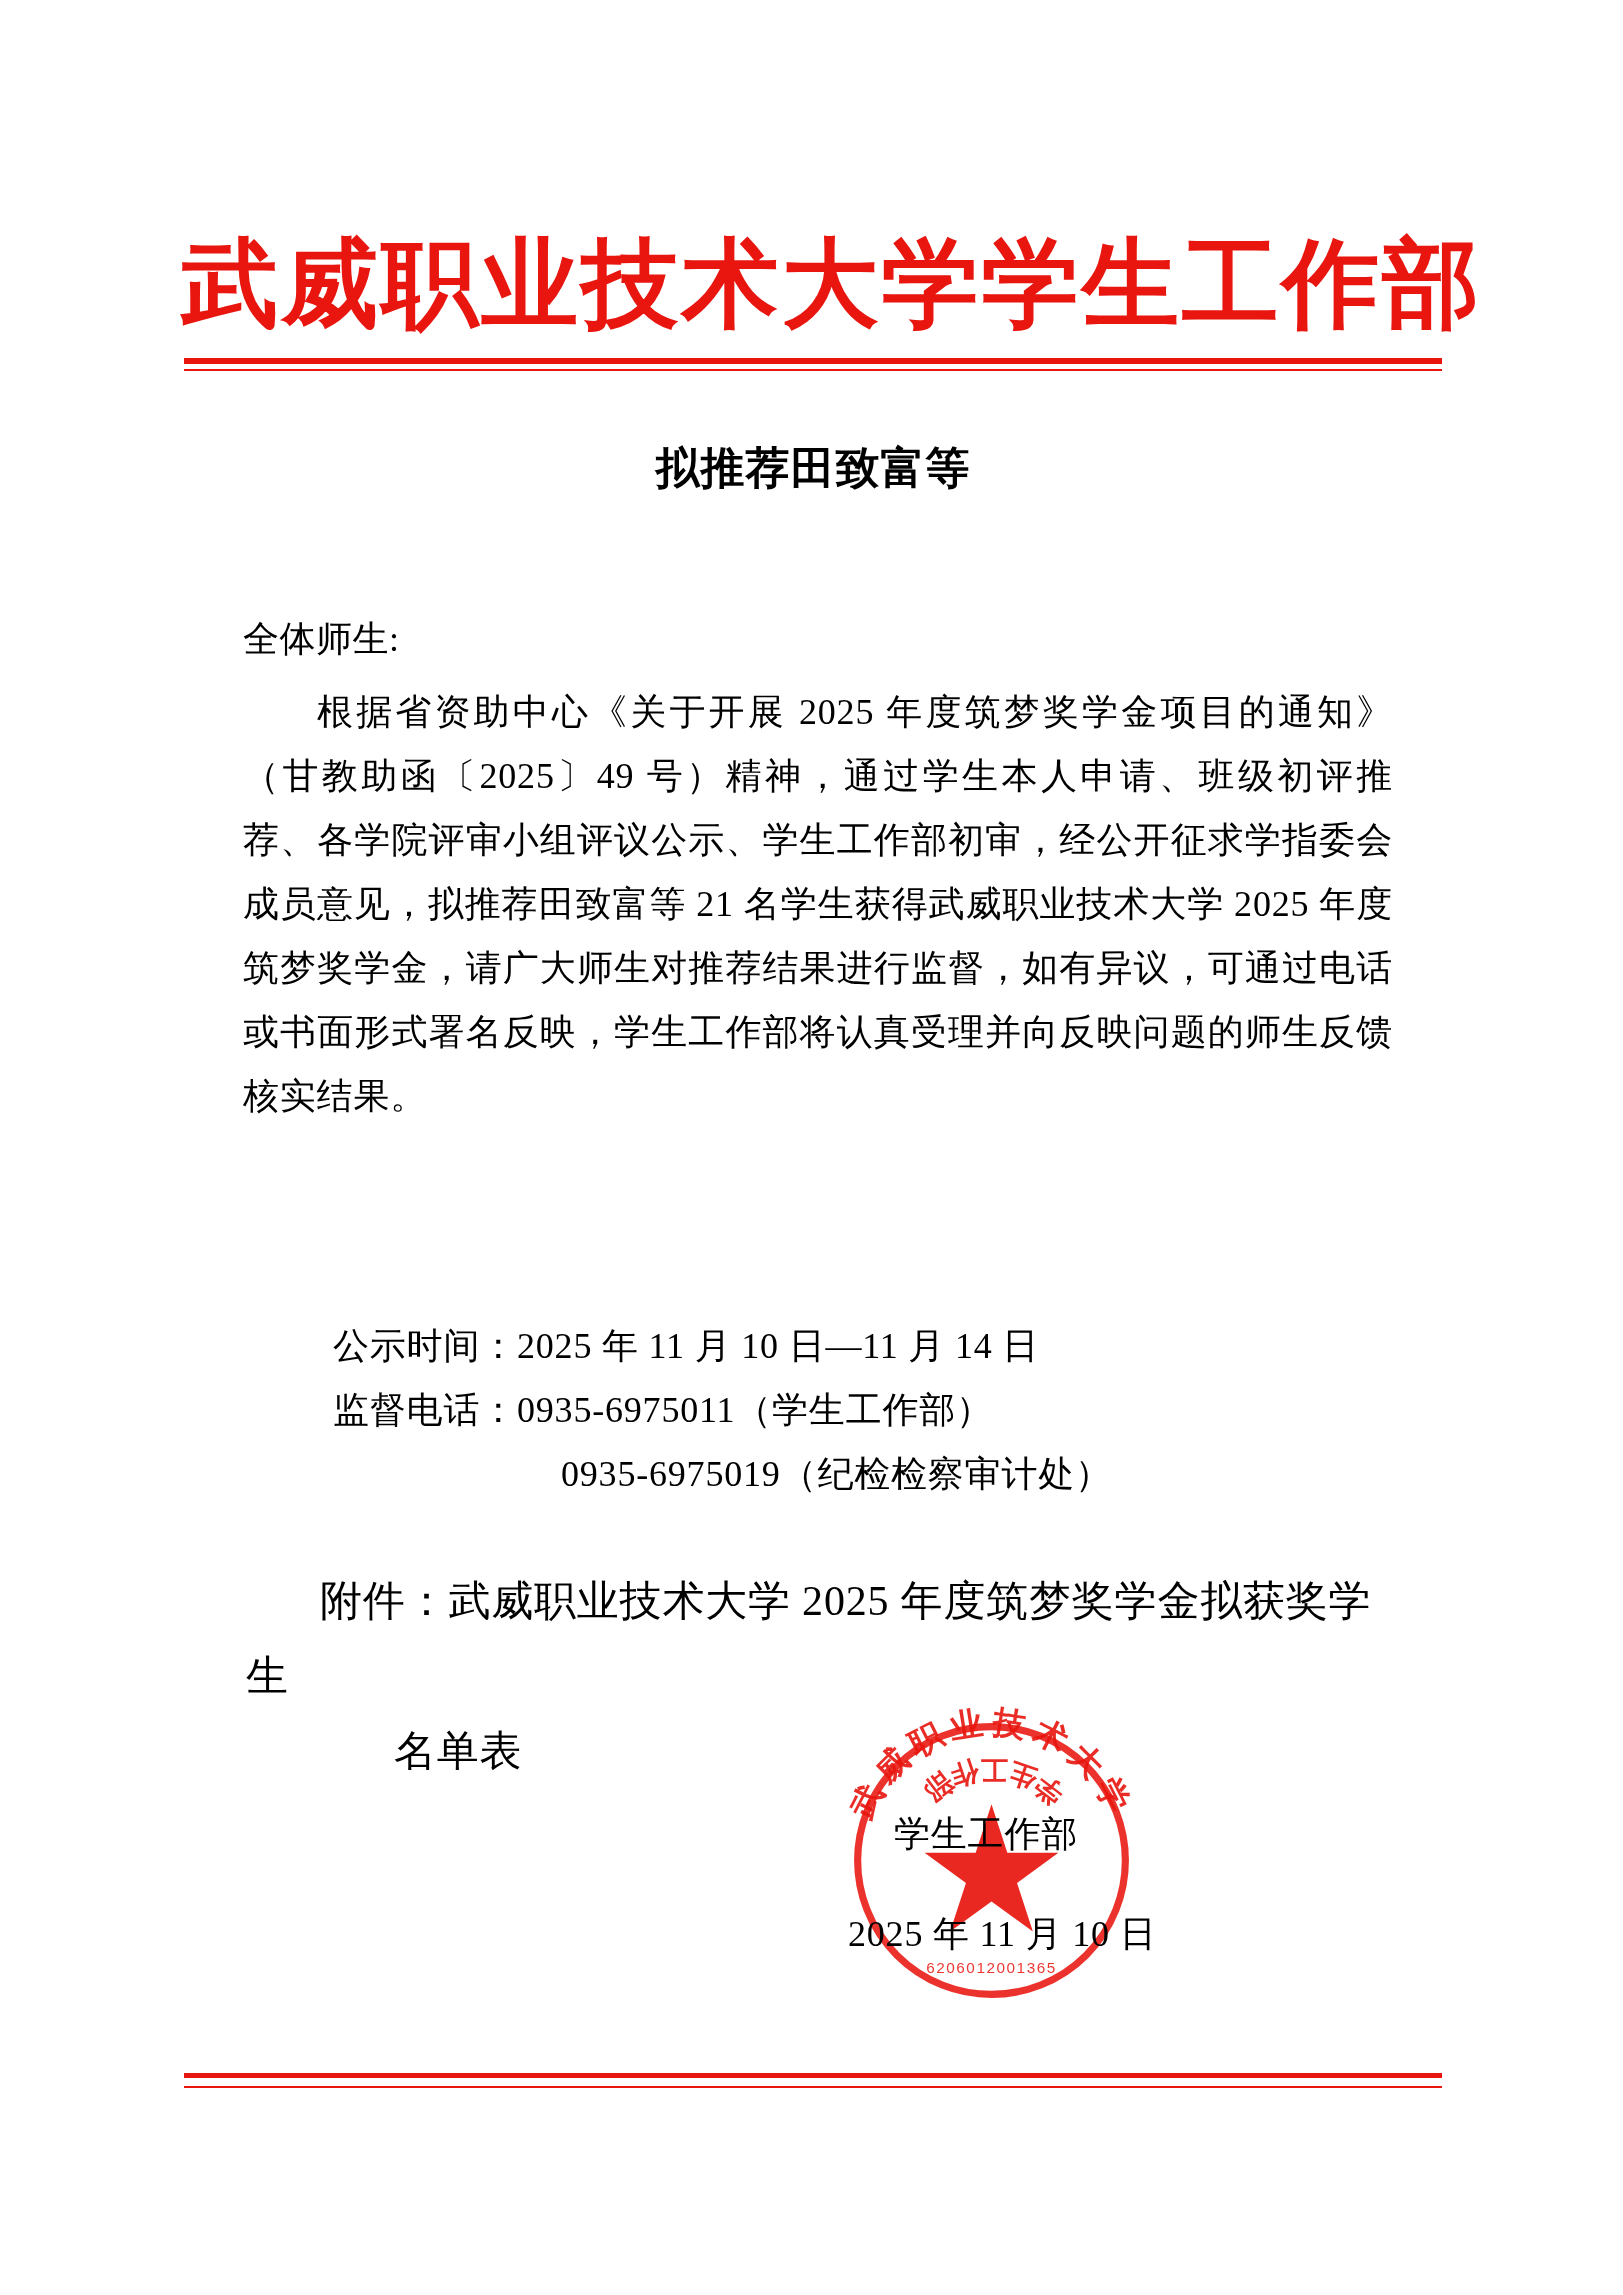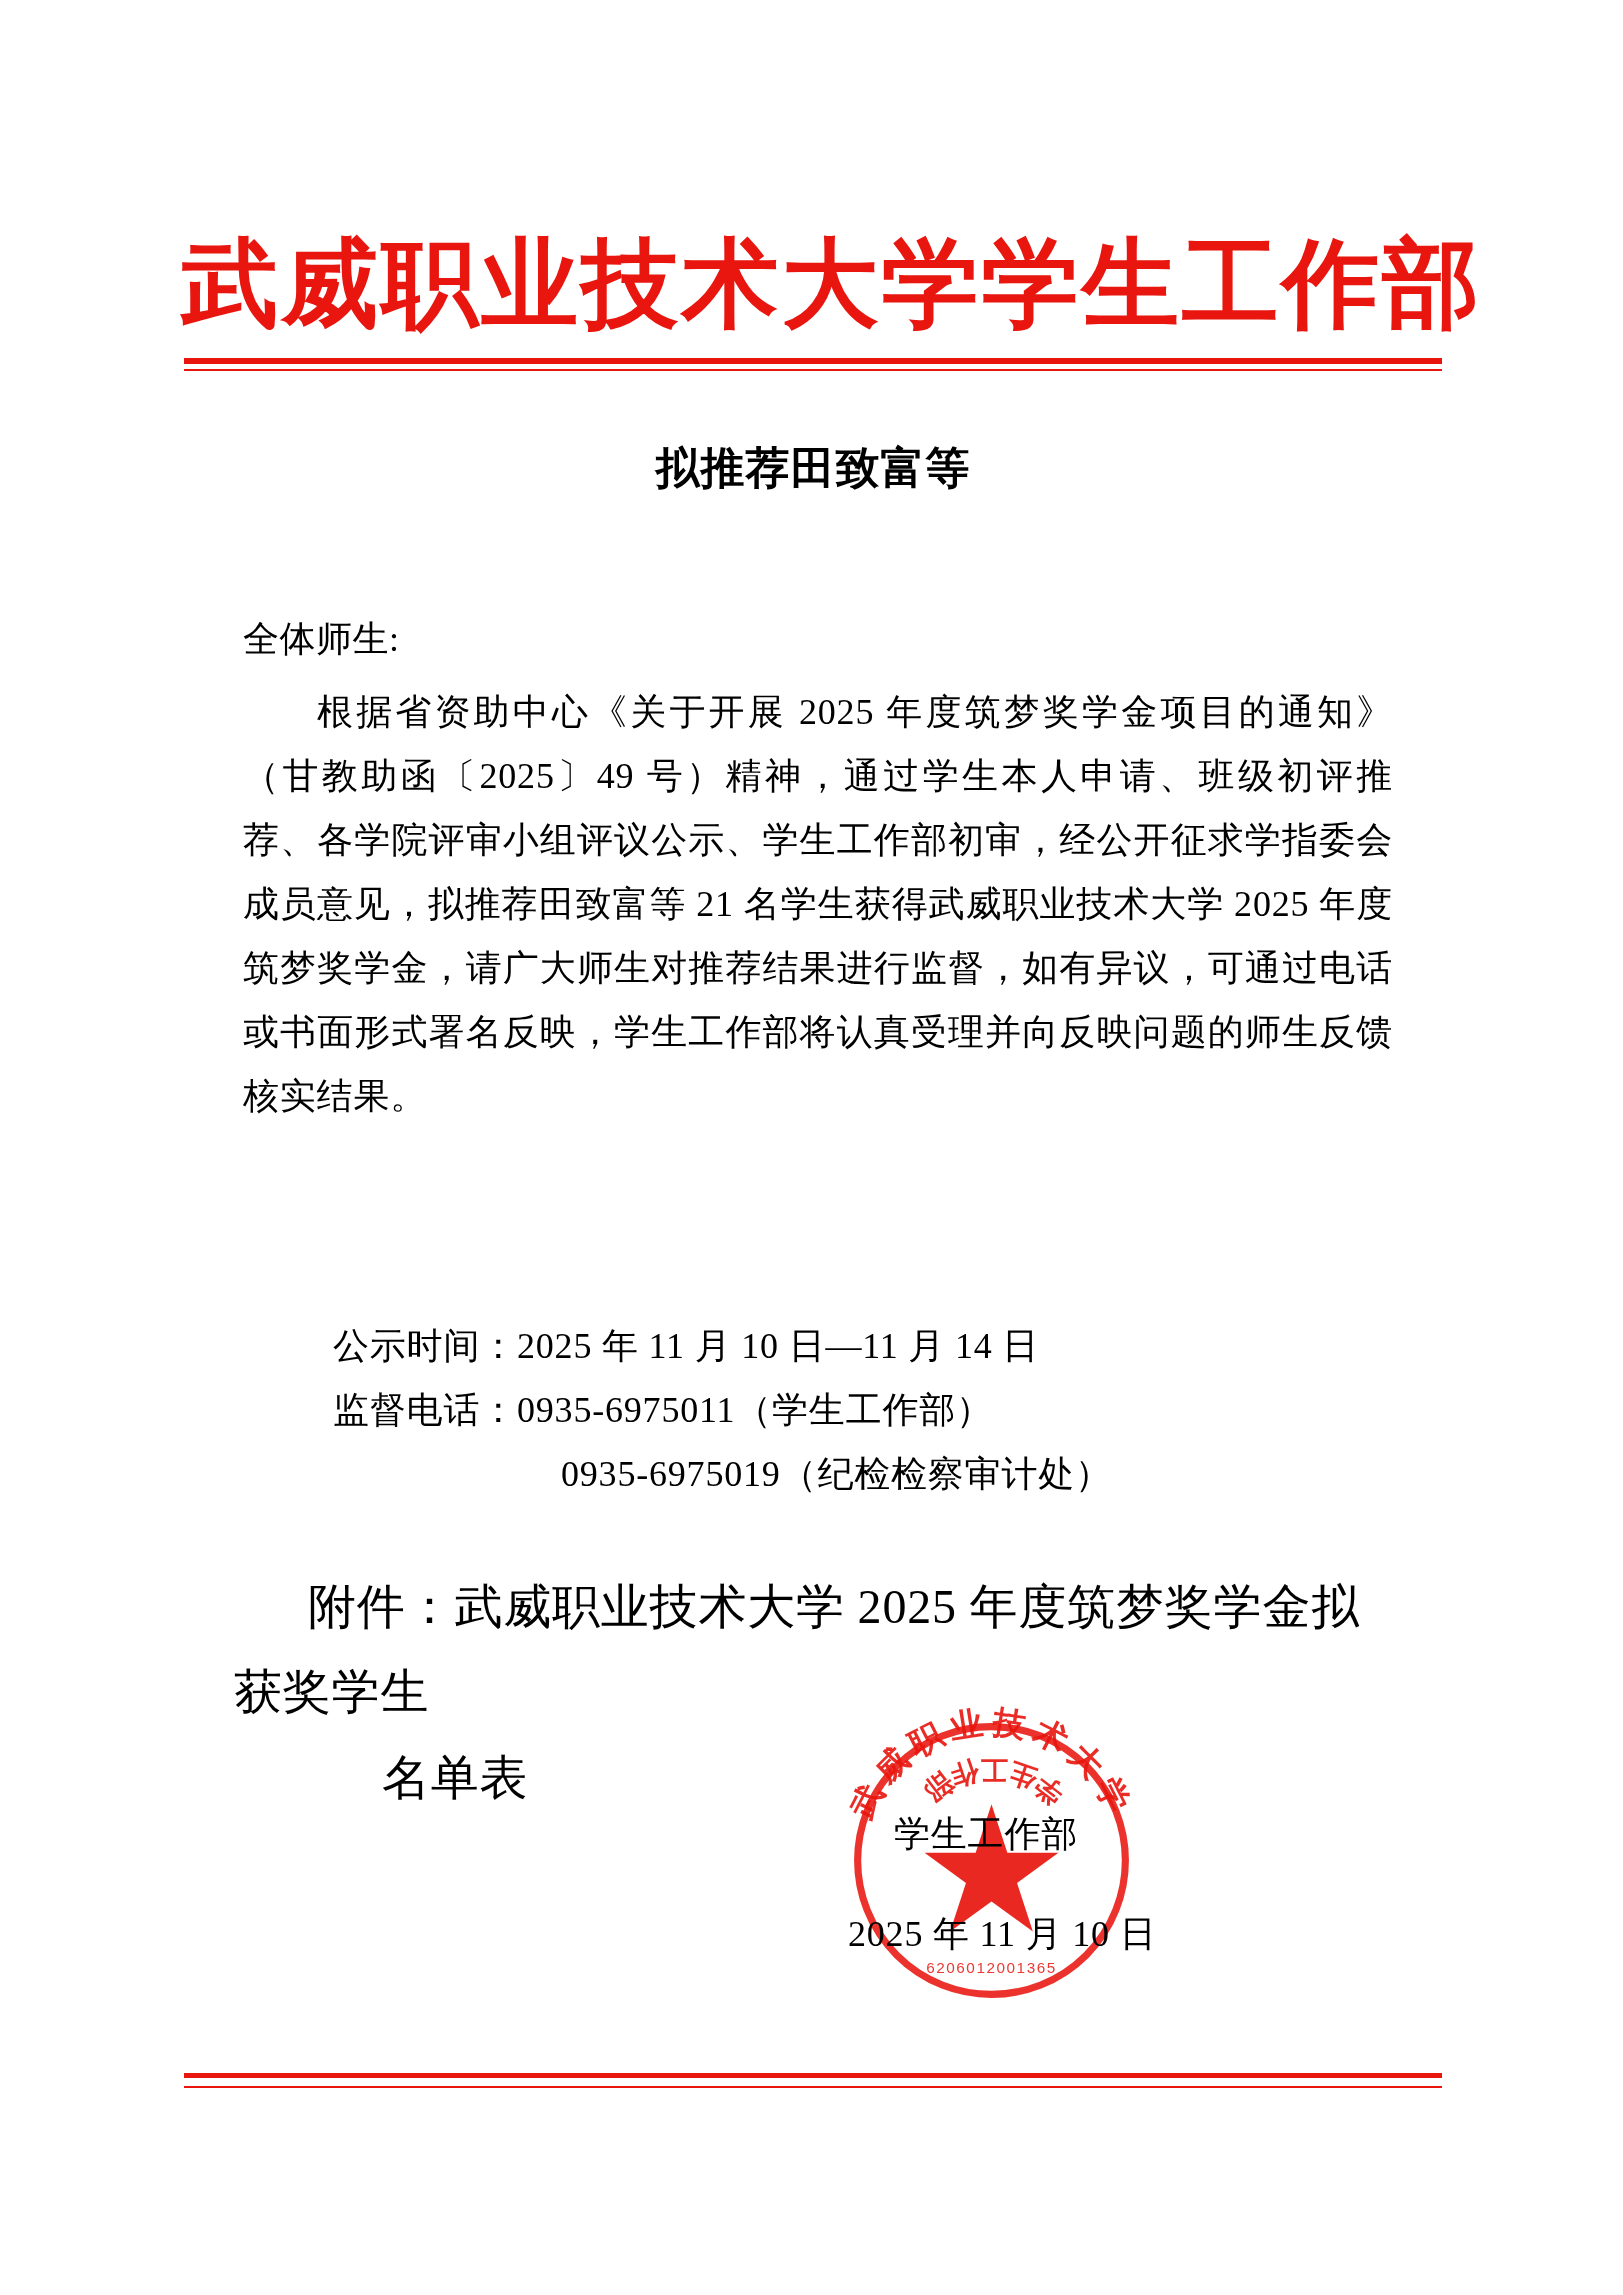--- a/index.html
+++ b/index.html
@@ -109,24 +109,24 @@
   }
   .info-lines .line {
     text-indent: 74px;
   }
   .info-lines .line.indent-deep {
     text-indent: 302px;
   }
 
   .attachment {
     position: absolute;
-    left: 234px;
+    left: 246px;
     top: 1564px;
     width: 1150px;
-    font-size: 48px;
+    font-size: 42px;
     line-height: 1.78;
     letter-spacing: 0.8px;
   }
   .attachment .att-first { text-indent: 74px; }
   .attachment .att-cont { text-indent: 148px; }
 
   
   .signature {
     position: absolute;
     left: 838px;

